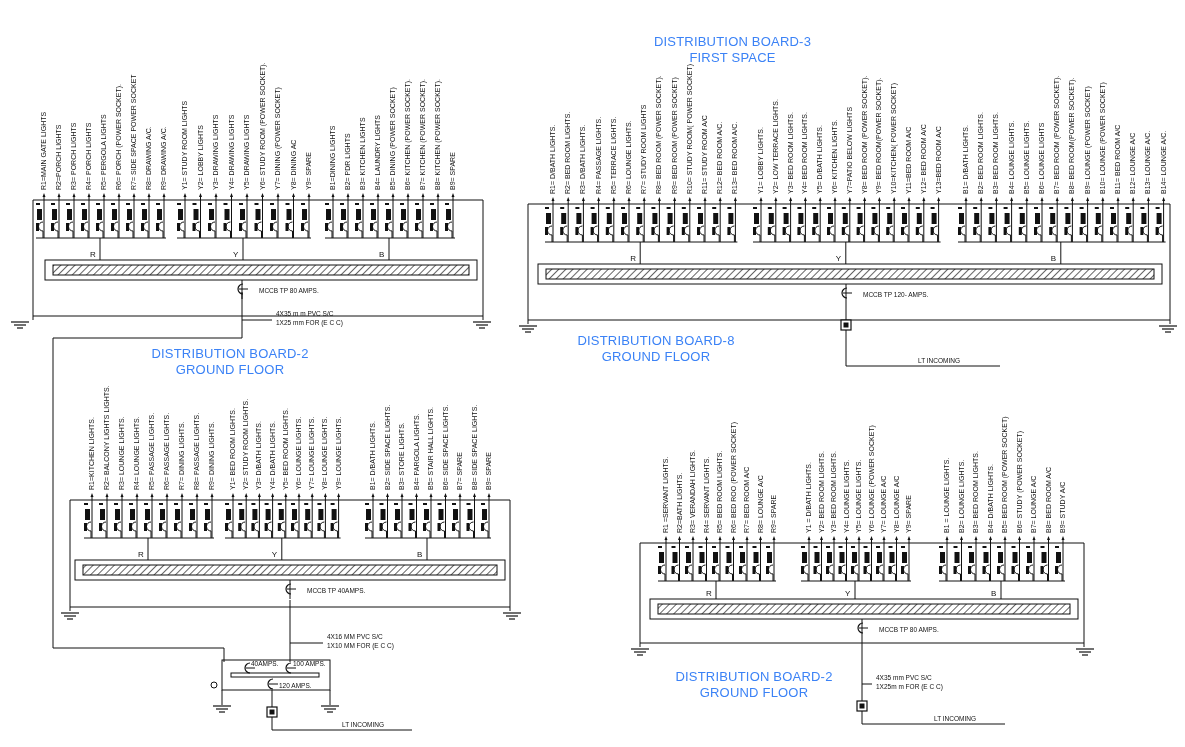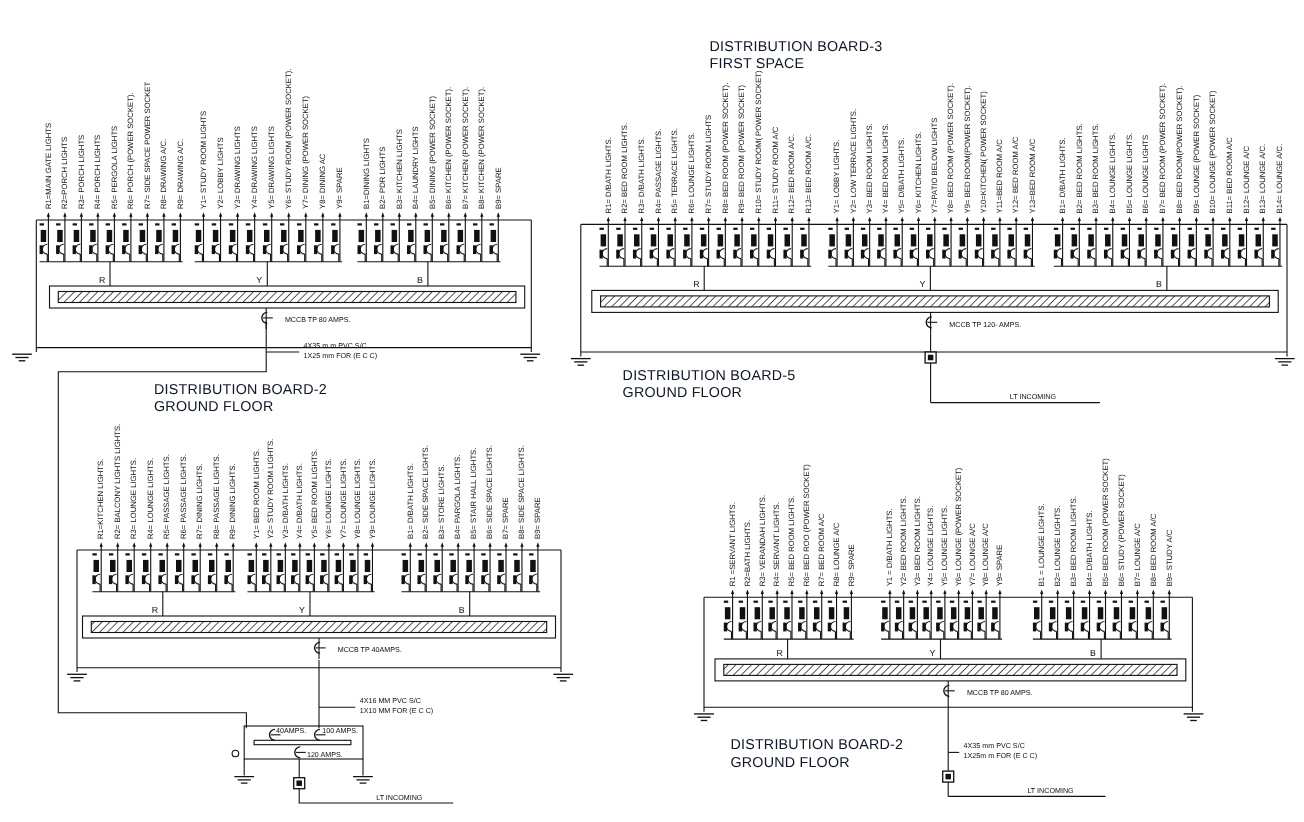--- a/index.html
+++ b/index.html
@@ -1,18 +1,18 @@
 <!DOCTYPE html>
 <html><head>
 <meta charset="utf-8">
 <style>
   html,body{margin:0;padding:0;background:#ffffff;}
   body{width:1185px;height:747px;position:relative;overflow:hidden;font-family:"Liberation Sans",sans-serif;color:#000;}
   #canvas{position:absolute;left:0;top:0;width:1185px;height:747px;}
-  .title{position:absolute;font-family:"Liberation Sans",sans-serif;font-size:13px;text-align:left;line-height:16px;letter-spacing:0.2px;color:#0f172a;}
+  .title{position:absolute;font-family:"Liberation Sans",sans-serif;font-size:13px;text-align:center;line-height:16px;letter-spacing:0.2px;color:#3b82f6;}
   .title span{display:block;}
   svg text{font-family:"Liberation Sans",sans-serif;fill:#111;}
 </style>
 </head>
 <body>
 
 <svg id="canvas" width="1185" height="747" viewBox="0 0 1185 747" xmlns="http://www.w3.org/2000/svg">
   <defs>
     <pattern id="hatch" patternUnits="userSpaceOnUse" width="5" height="5" patternTransform="rotate(45)">
       <rect width="5" height="5" fill="#fff"></rect>
@@ -1449,19 +1449,19 @@
 
 <div class="title" style="left:645px;top:34px;width:175px;">
   <span>DISTRIBUTION BOARD-3</span>
   <span>FIRST SPACE</span>
 </div>
 <div class="title" style="left:140px;top:346px;width:180px;">
   <span>DISTRIBUTION BOARD-2</span>
   <span>GROUND FLOOR</span>
 </div>
 <div class="title" style="left:566px;top:333px;width:180px;">
-  <span>DISTRIBUTION BOARD-5</span>
+  <span>DISTRIBUTION BOARD-8</span>
   <span>GROUND FLOOR</span>
 </div>
 <div class="title" style="left:664px;top:669px;width:180px;">
   <span>DISTRIBUTION BOARD-2</span>
   <span>GROUND FLOOR</span>
 </div>
 
 </body></html>

